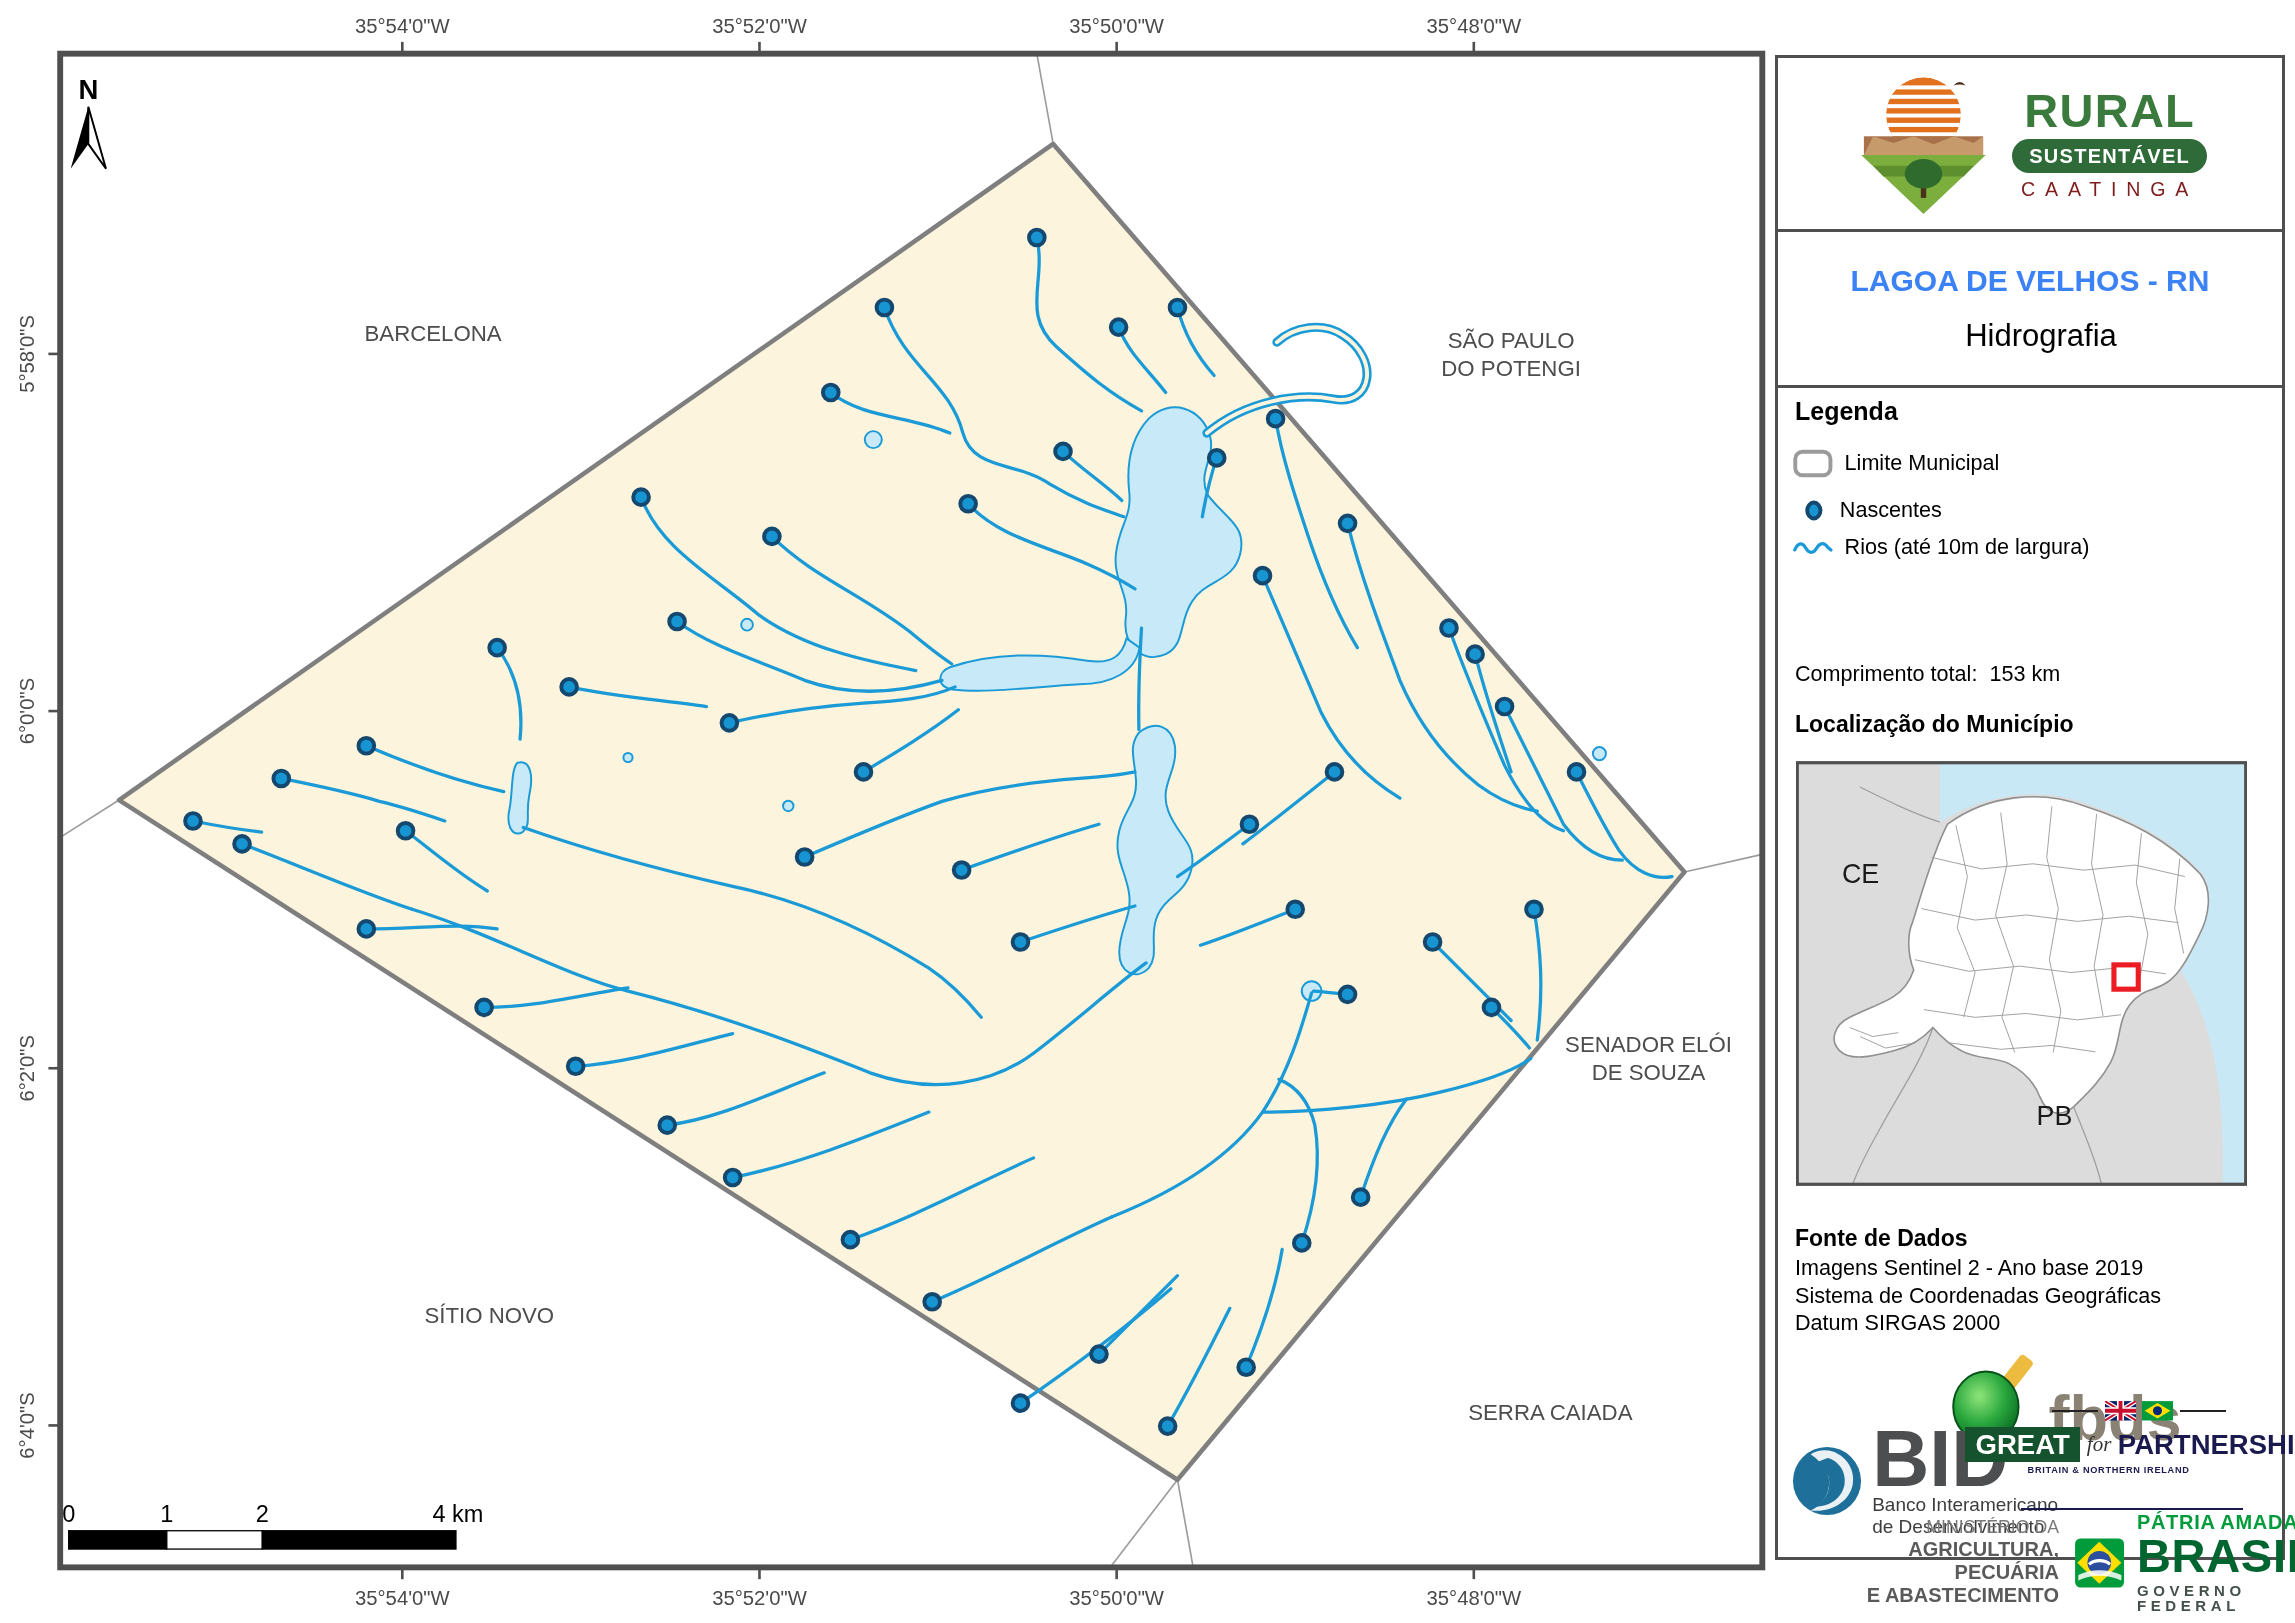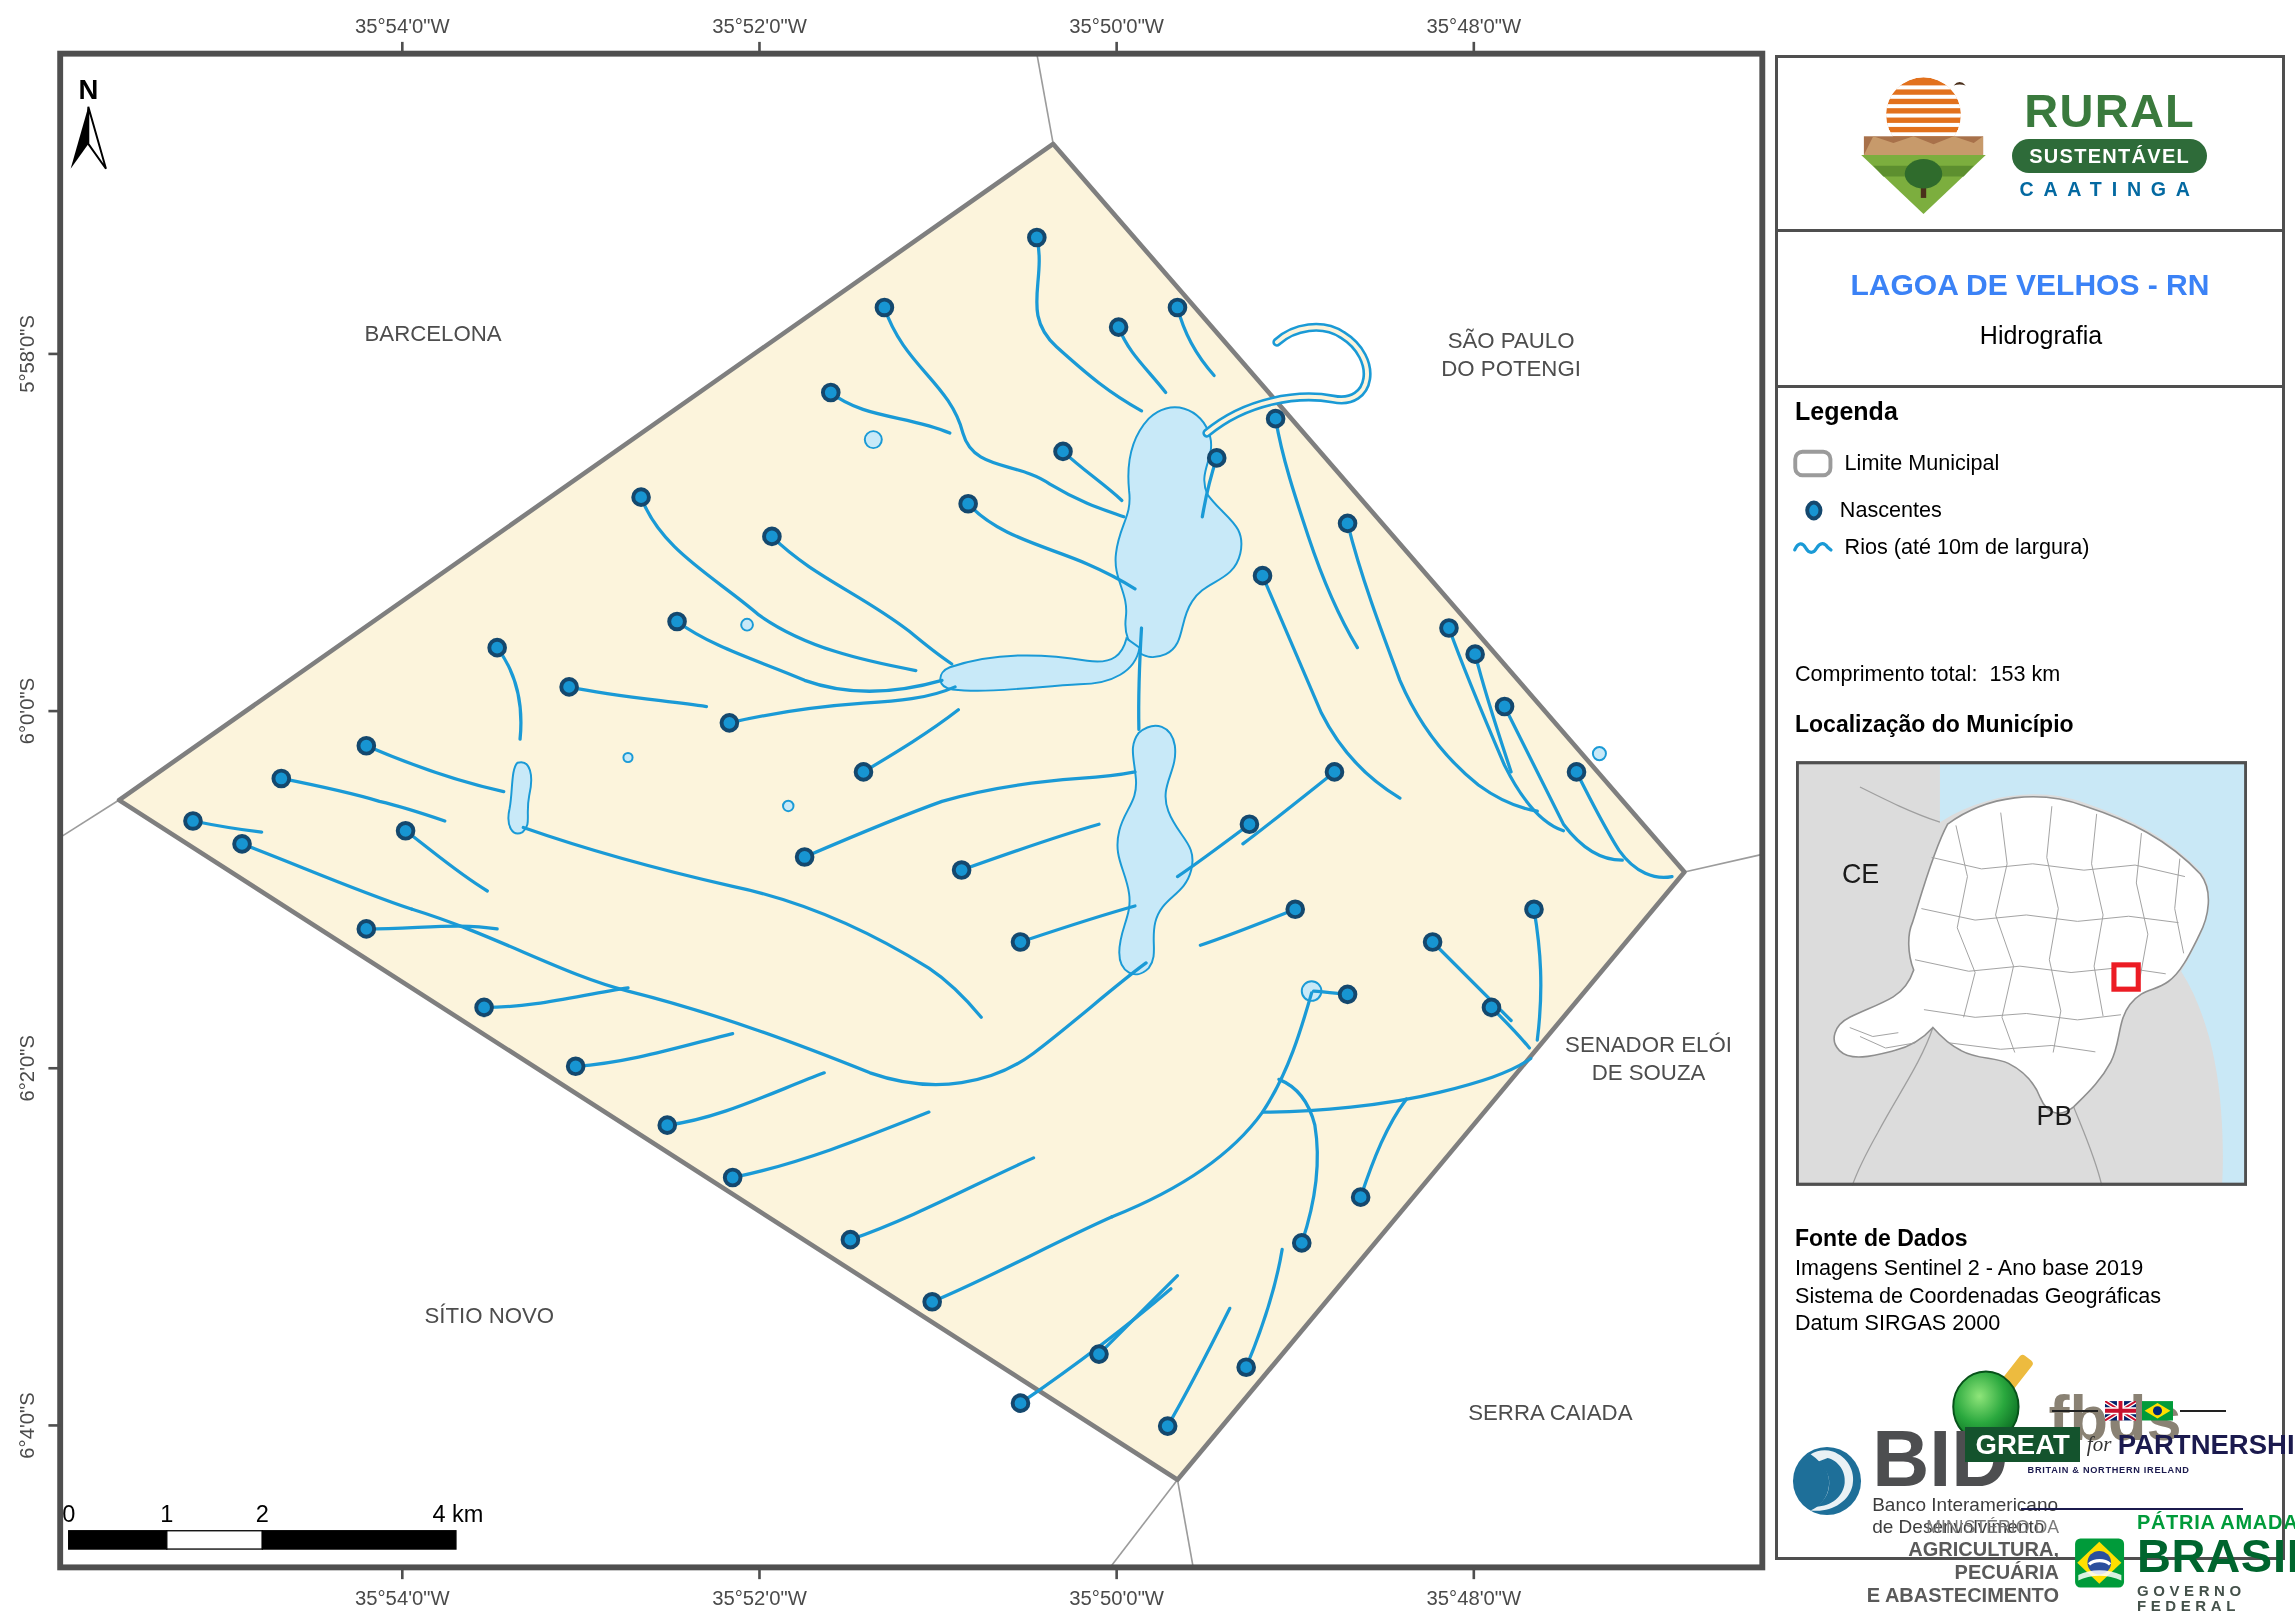--- a/index.html
+++ b/index.html
@@ -5,33 +5,33 @@
   html,body{margin:0;padding:0;}
   body{width:2295px;height:1623px;position:relative;background:#ffffff;
        font-family:"Liberation Sans",sans-serif;overflow:hidden;}
   #map-svg{position:absolute;left:0;top:0;}
   .sidebar{position:absolute;left:1775px;top:55px;width:510px;}
   .sbox{border:3.9px solid #4f4f4f;background:#fff;box-sizing:border-box;}
   #box-logo{height:178px;margin-bottom:-3.9px;display:flex;align-items:center;justify-content:center;gap:18.3px;}
   #box-title{height:160px;margin-bottom:-3.9px;display:flex;flex-direction:column;align-items:center;justify-content:center;gap:19.6px;}
   #box-main{height:1175px;position:relative;}
   .map-title{font-size:30px;font-weight:bold;color:#3b82f6;}
-  .map-subtitle{font-size:25px;color:#000;margin-left:22px;}
+  .map-subtitle{font-size:31px;color:#000;margin-left:22px;}
   .abs{position:absolute;}
   .h-legend{font-size:25px;font-weight:bold;color:#000;}
   .legend-row{display:flex;align-items:center;gap:9.2px;}
   .legend-label{font-size:21.6px;color:#000;line-height:1.25;}
   .compr{font-size:21.6px;color:#000;}
   .fonte-title{font-size:23px;font-weight:bold;color:#000;}
   .fonte-line{font-size:21.6px;color:#000;}
   .logo-rural-text{display:flex;flex-direction:column;align-items:center;gap:5.2px;}
   .rural-word{font-size:47px;font-weight:bold;color:#3a7a3d;letter-spacing:1.3px;line-height:1;}
   .rural-pill{background:#2e6b39;color:#fff;font-size:20px;font-weight:bold;letter-spacing:1.3px;
               padding:5.2px 17px;border-radius:17px;}
-  .rural-caatinga{font-size:19.6px;font-weight:bold;color:#0369a1;letter-spacing:9.8px;}
+  .rural-caatinga{font-size:19.6px;font-weight:normal;color:#7f1d1d;letter-spacing:9.8px;}
   .fbds-wrap{display:flex;align-items:flex-end;gap:2.6px;}
   .fbds-word{font-size:63px;font-weight:bold;color:#8a8274;line-height:.8;}
   .bid-wrap{display:flex;align-items:center;gap:9.2px;}
   .bid-word{font-size:79px;font-weight:bold;color:#4d4e50;line-height:.9;}
   .bid-sub{font-size:19px;color:#3d3d3d;line-height:1.15;}
   .great-box{background:#14532d;color:#fff;font-weight:bold;font-size:27.5px;
              padding:1.3px 10.5px;display:inline-block;}
   .great-for{font-family:"Liberation Serif",serif;font-style:italic;font-size:21px;color:#333;margin:0 6.5px;}
   .great-part{color:#1b1a4e;font-weight:bold;font-size:27.5px;}
   .great-brit{font-size:9.2px;font-weight:bold;color:#1b1a4e;letter-spacing:0.7px;margin-top:2.6px;}

